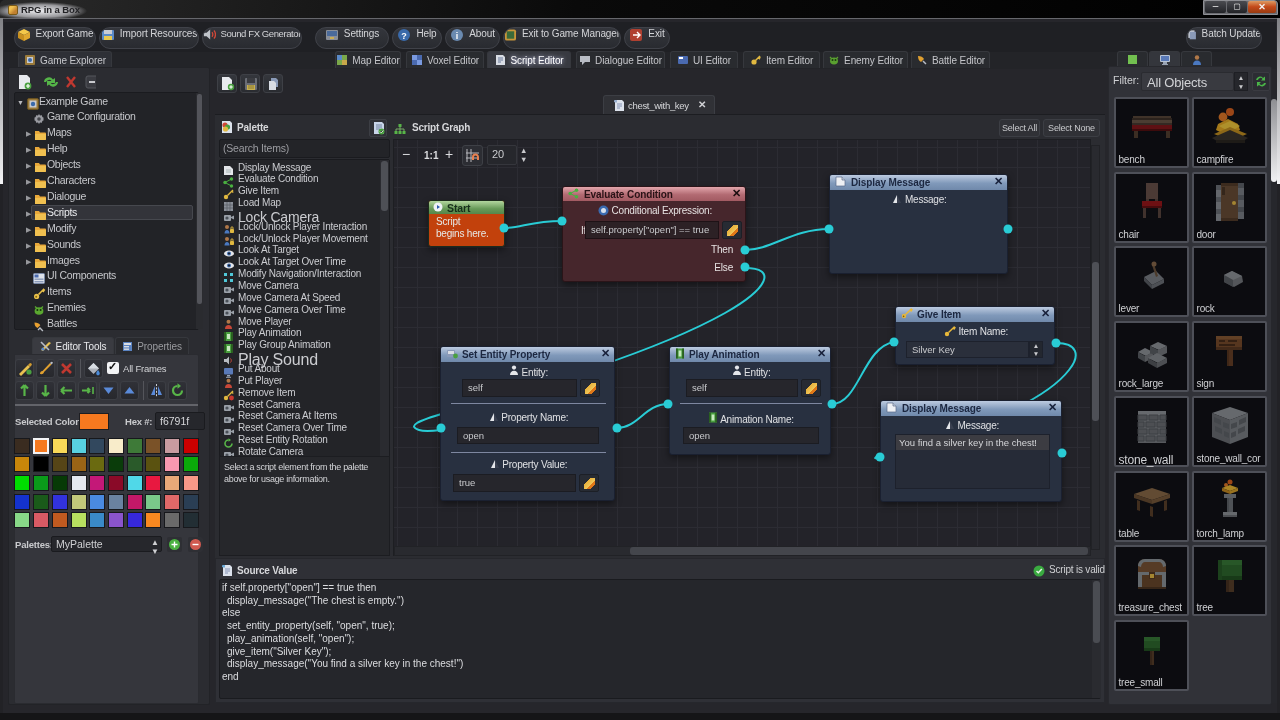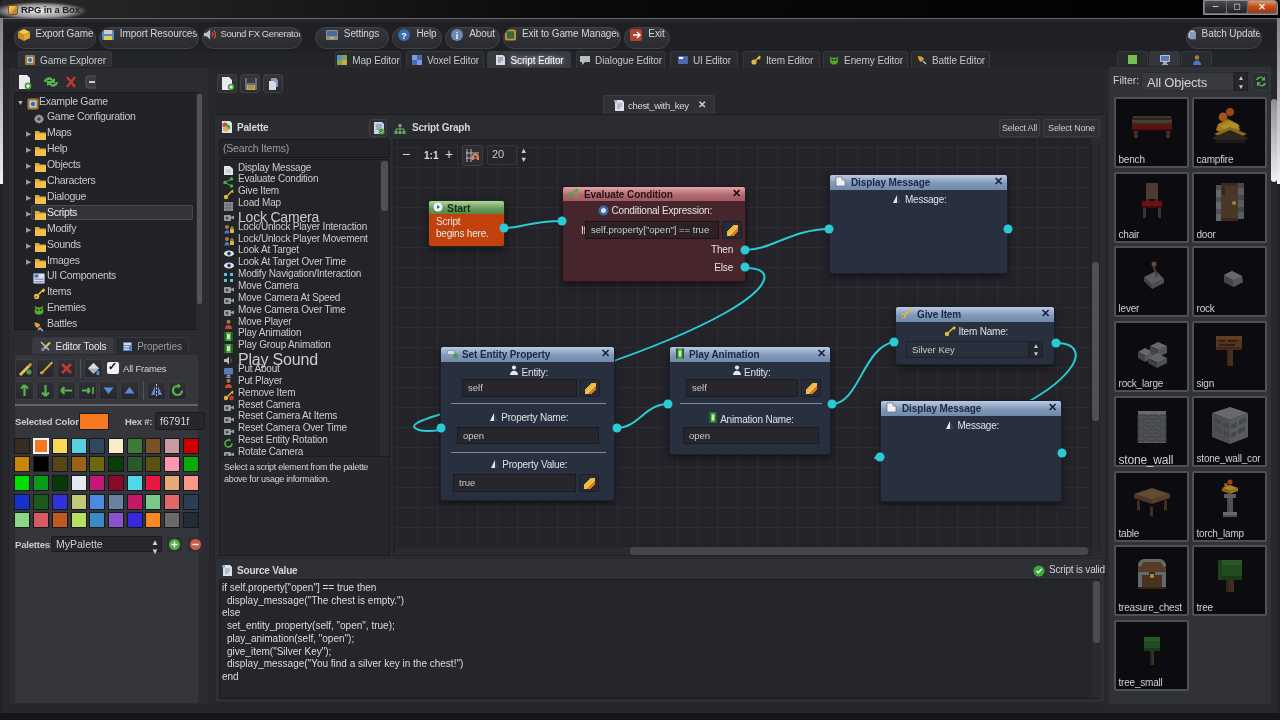--- a/index.html
+++ b/index.html
@@ -732,20 +732,23 @@
           <path d="M1 1h6l3 3v6H1z" fill="#eef0f4" stroke="#5a6a8a" stroke-width="0.7"></path>
           <path d="M7 1v3h3" fill="#c8d0dc" stroke="#5a6a8a" stroke-width="0.7"></path>
         </svg></span>
       <span style="margin-left:5px">Display Message</span>
       <span class="nx" style="top:0">✕</span>
     </div>
 <div class="abs" style="left:0;top:19px;width:182px;text-align:center;font-size:10px;letter-spacing:-.2px;color:#dfe0e3"><svg width="10" height="10" viewBox="0 0 10 10" style="vertical-align:-1px">
         <path d="M1 9 5 1l4 8z" fill="#3a4050"></path>
         <path d="M1 9 5 1v8z" fill="#e4e6ea"></path>
       </svg> Message:</div>
+<div class="abs" style="left:14px;top:33px;width:155px;height:55px;background:#262b37;border:1px solid #1d212c">
+<div style="background:#3c3c42;height:15px;font-size:9.5px;color:#d5d6d9;padding-left:3px;line-height:15px;white-space:nowrap">You find a silver key in the chest!</div>
+    </div>
 </div>
 <svg class="abs" style="left:393px;top:139px" width="698" height="417" viewBox="0 0 698 417">
 <g fill="#29ccd5">
 <circle cx="111" cy="89" r="4.5"></circle>
       <circle cx="169" cy="82" r="4.5"></circle>
 <circle cx="352" cy="111" r="4.5"></circle>
       <circle cx="352" cy="128" r="4.5"></circle>
 <circle cx="436" cy="90" r="4.5"></circle>
       <circle cx="615" cy="90" r="4.5"></circle>
 <circle cx="48" cy="289" r="4.5"></circle>

